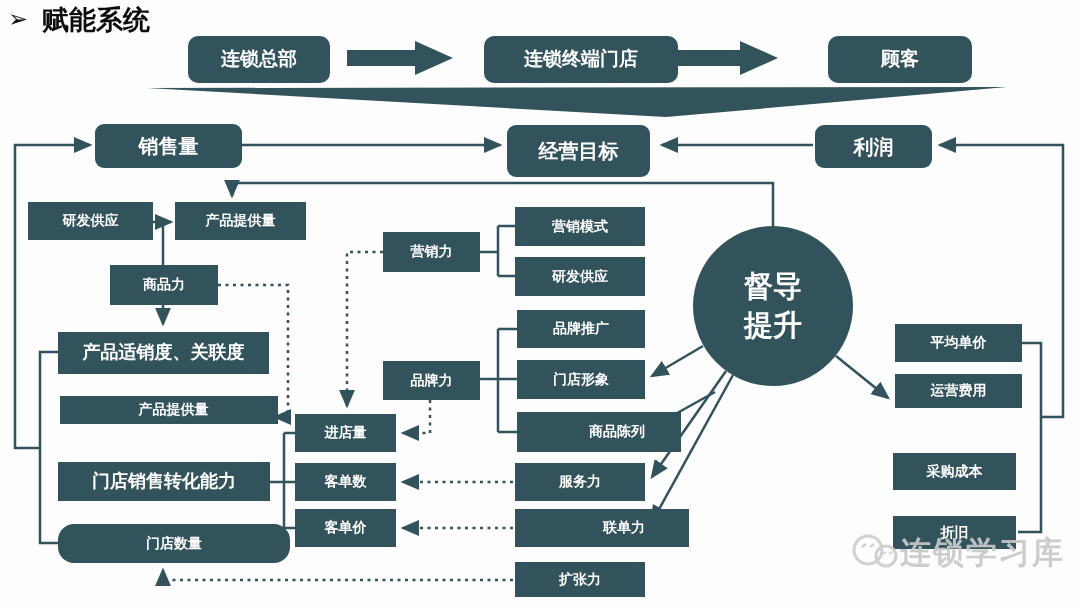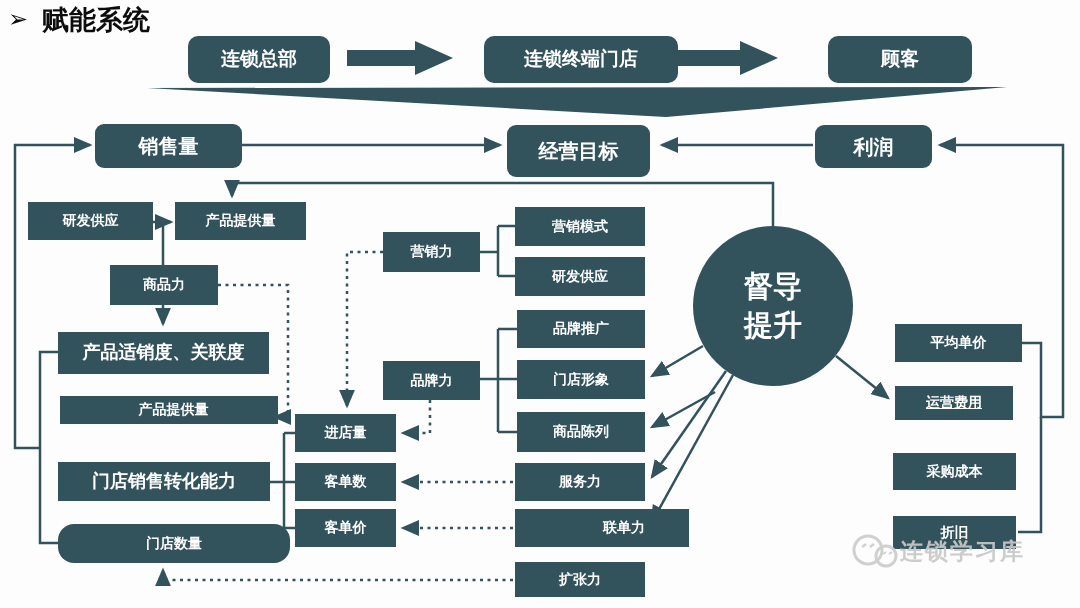--- a/index.html
+++ b/index.html
@@ -9,22 +9,22 @@
   .node{position:absolute;display:flex;align-items:center;justify-content:center;
         background:var(--node,#32525c);color:var(--text-on-node,#fff);
         font-weight:bold;font-size:14px;text-align:center;line-height:1.1;z-index:3;}
   .pill{border-radius:10px;font-size:19px;text-align:right;}
   .kpi{border-radius:9px;font-size:20px;}
   .sm{font-size:18px;}
   .circle{border-radius:50%;flex-direction:column;font-size:29px;line-height:1.35;z-index:3;}
   .title{position:absolute;left:8px;top:2px;display:flex;align-items:center;gap:14px;z-index:4;
          color:#0c0c0c;font-weight:bold;font-size:27px;}
   .title .glyph{font-size:24px;font-weight:normal;transform:translateY(-1px);}
-  .wm{position:absolute;left:848px;top:528px;display:flex;align-items:center;z-index:6;
-      color:var(--watermark,#c8c8c8);font-size:23px;font-weight:bold;letter-spacing:2px;opacity:.92;}
+  .wm{position:absolute;left:848px;top:528px;display:flex;align-items:flex-end;z-index:6;
+      color:var(--watermark,#c8c8c8);font-size:31px;font-weight:bold;letter-spacing:2px;opacity:.92;}
   .ln{stroke:var(--line,#32525c);stroke-width:2.5;fill:none;}
   .dot{stroke-dasharray:3 4.5;}
   .shape{fill:var(--line,#32525c);stroke:none;}
 </style>
 </head>
 <body style="--node: #32525c; --line: #32525c; --text-on-node: #ffffff; --watermark: #c8c8c8;">
 
 <div class="slide">
 
   <svg class="layer" viewBox="0 0 1080 608">
@@ -93,35 +93,35 @@
   <div class="node" style="left:60px;top:396px;width:209px;height:28px;padding-left:9px;">产品提供量</div>
   <div class="node sm" style="left:58px;top:462px;width:212px;height:39px;">门店销售转化能力</div>
   <div class="node" style="left:58px;top:524px;width:232px;height:39px;border-radius:16px;">门店数量</div>
 
   <div class="node" style="left:383px;top:232px;width:97px;height:40px;">营销力</div>
   <div class="node" style="left:515px;top:207px;width:130px;height:39px;">营销模式</div>
   <div class="node" style="left:515px;top:257px;width:130px;height:39px;">研发供应</div>
   <div class="node" style="left:517px;top:310px;width:128px;height:38px;">品牌推广</div>
   <div class="node" style="left:383px;top:361px;width:97px;height:39px;">品牌力</div>
   <div class="node" style="left:517px;top:360px;width:128px;height:39px;">门店形象</div>
-  <div class="node" style="left:517px;top:412px;width:128px;height:40px;">商品陈列</div>
+  <div class="node" style="left:517px;top:412px;width:128px;height:40px;padding-left:36px;">商品陈列</div>
   <div class="node" style="left:295px;top:414px;width:101px;height:38px;">进店量</div>
   <div class="node" style="left:295px;top:463px;width:101px;height:38px;">客单数</div>
   <div class="node" style="left:295px;top:509px;width:101px;height:38px;">客单价</div>
   <div class="node" style="left:515px;top:463px;width:130px;height:38px;">服务力</div>
   <div class="node" style="left:515px;top:509px;width:130px;height:38px;padding-left:44px;">联单力</div>
   <div class="node circle" style="left:693px;top:226px;width:160px;height:160px;">
     <span>督导</span>
     <span>提升</span>
   </div>
 
   <div class="node" style="left:515px;top:562px;width:130px;height:35px;">扩张力</div>
 
   <div class="node" style="left:895px;top:324px;width:127px;height:38px;">平均单价</div>
-  <div class="node" style="left:895px;top:386px;width:118px;height:34px;text-decoration:underline;">运营费用</div>
+  <div class="node" style="left:895px;top:374px;width:127px;height:34px;">运营费用</div>
   <div class="node" style="left:893px;top:453px;width:123px;height:37px;">采购成本</div>
   <div class="node" style="left:893px;top:516px;width:123px;height:33px;">折旧</div>
 
   <div class="wm">
     <svg width="52" height="46" viewBox="0 0 52 46">
       <circle cx="20" cy="22" r="14" fill="none" stroke="#cdcdcd" stroke-width="3"></circle>
       <circle cx="38" cy="28" r="10" fill="none" stroke="#cdcdcd" stroke-width="3"></circle>
       <path d="M14 19 l4 -3 M22 19 l4 -3" stroke="#cdcdcd" stroke-width="2.5" fill="none"></path>
       <path d="M35 26 l3 -2 M41 26 l3 -2" stroke="#cdcdcd" stroke-width="2" fill="none"></path>
     </svg>

